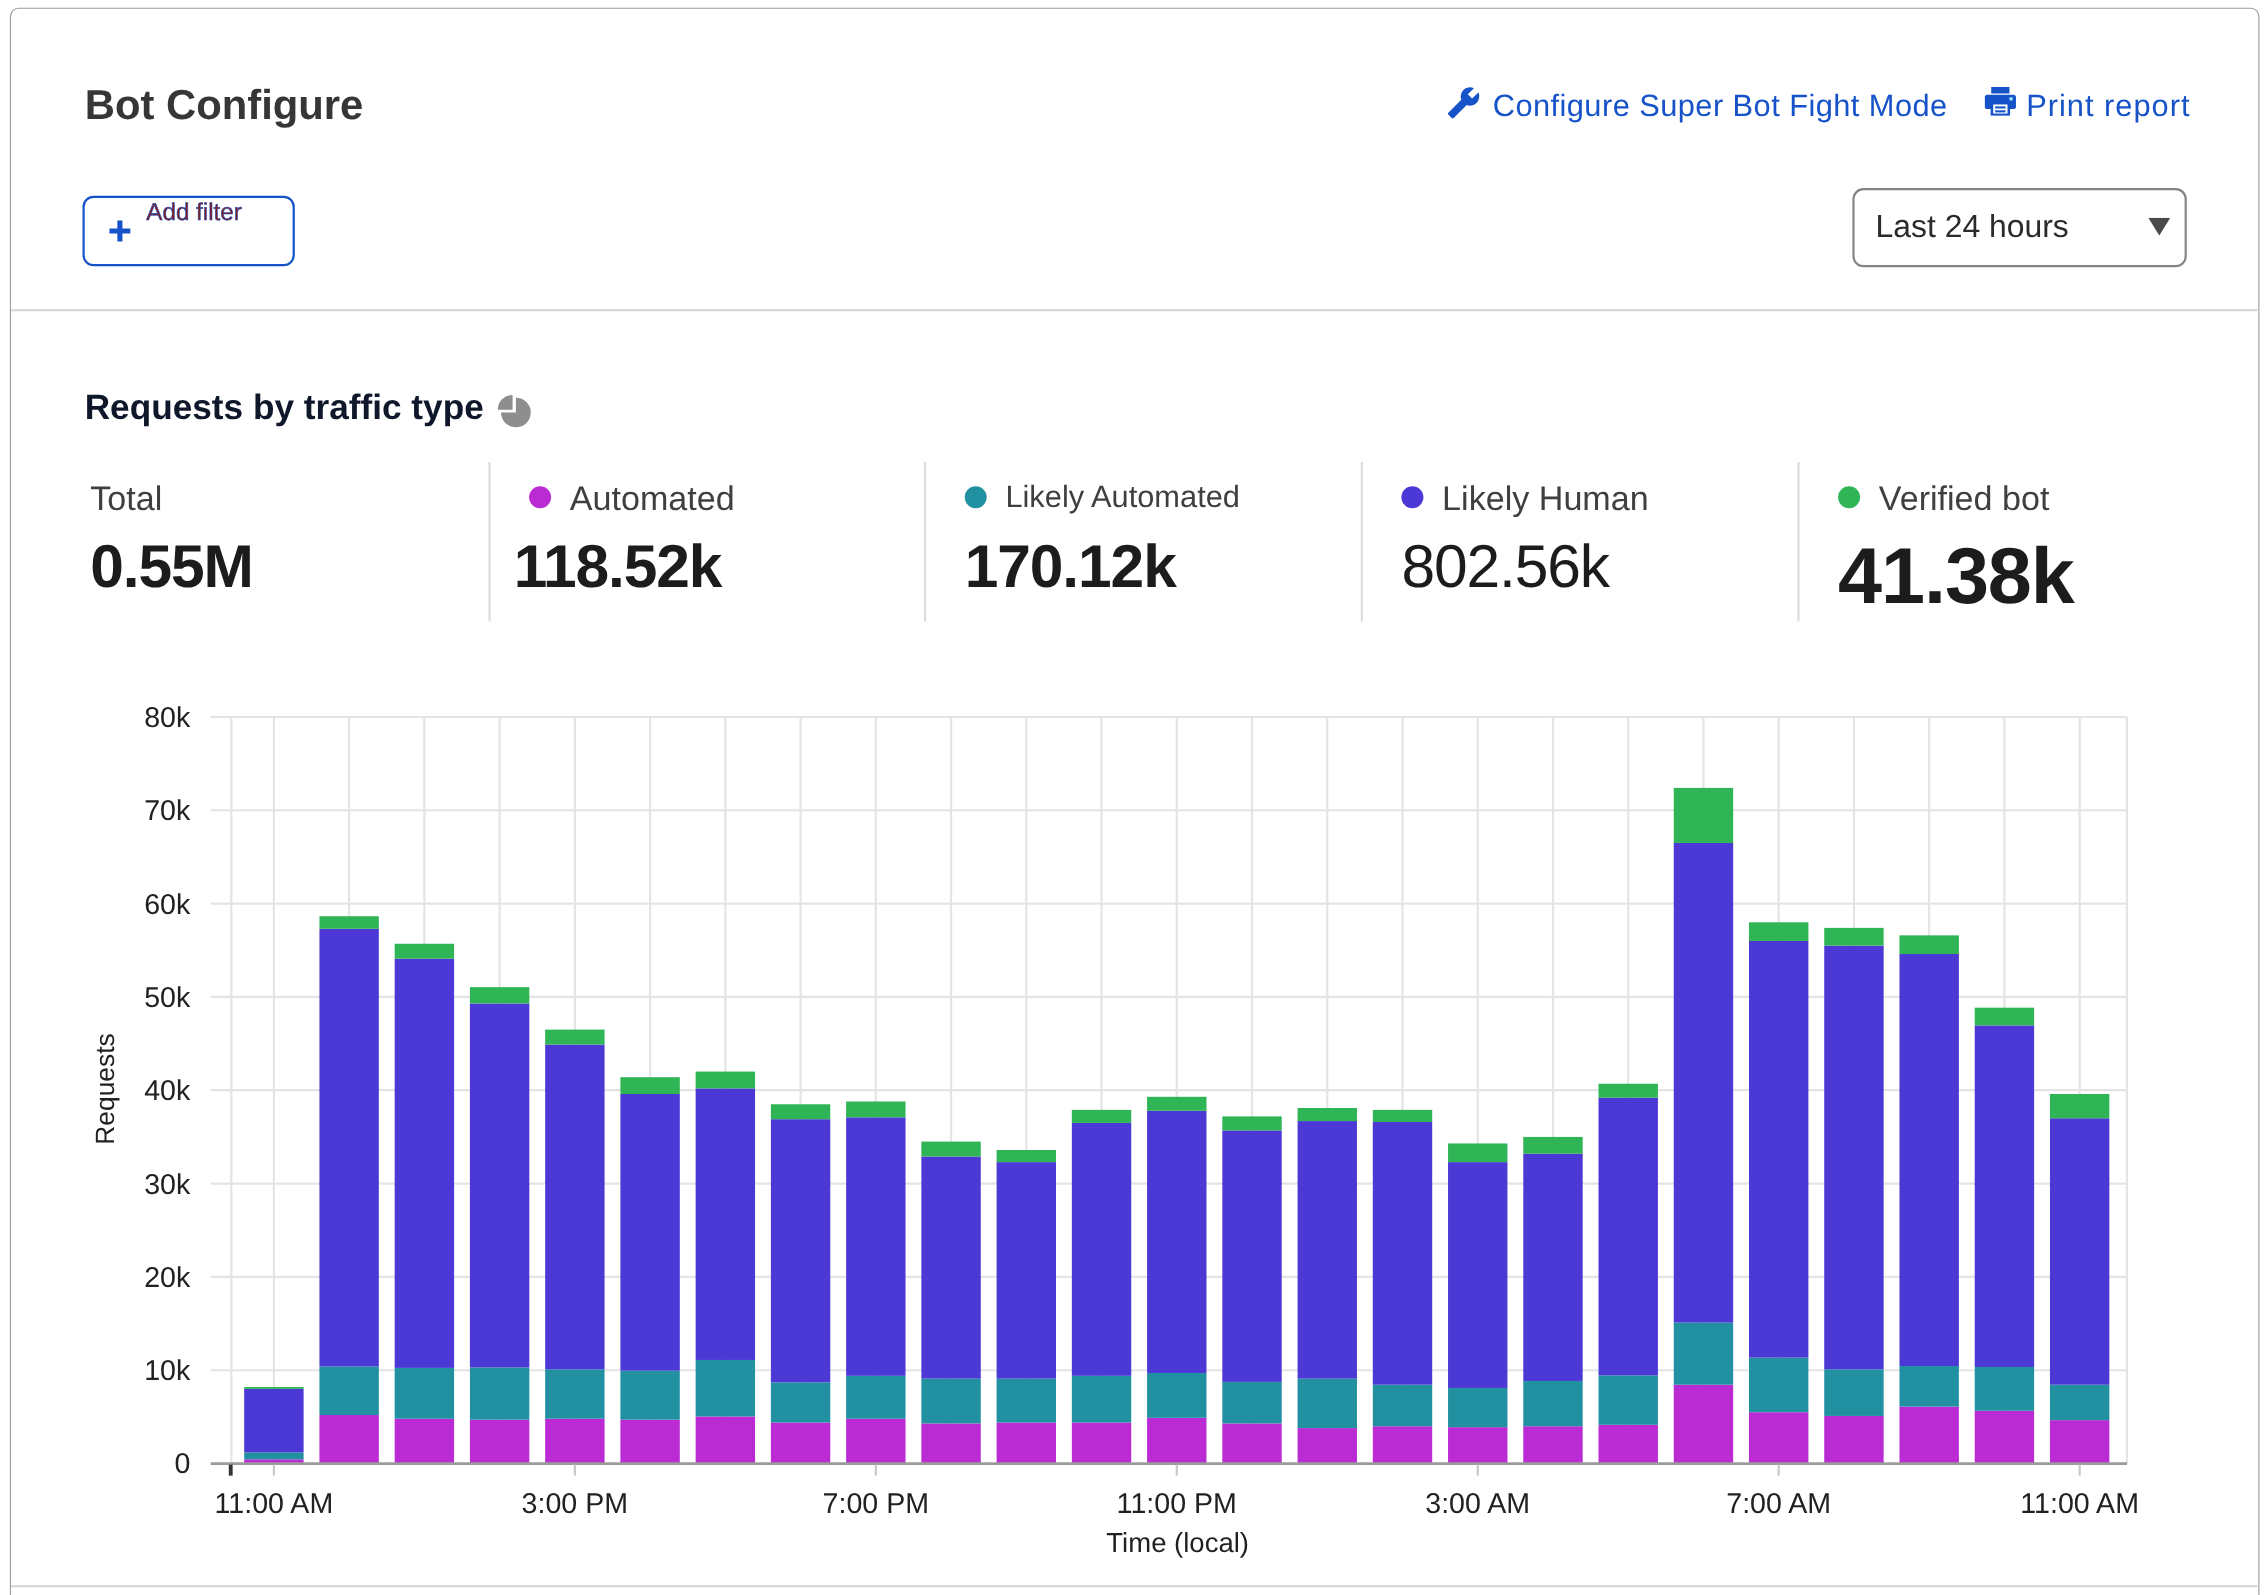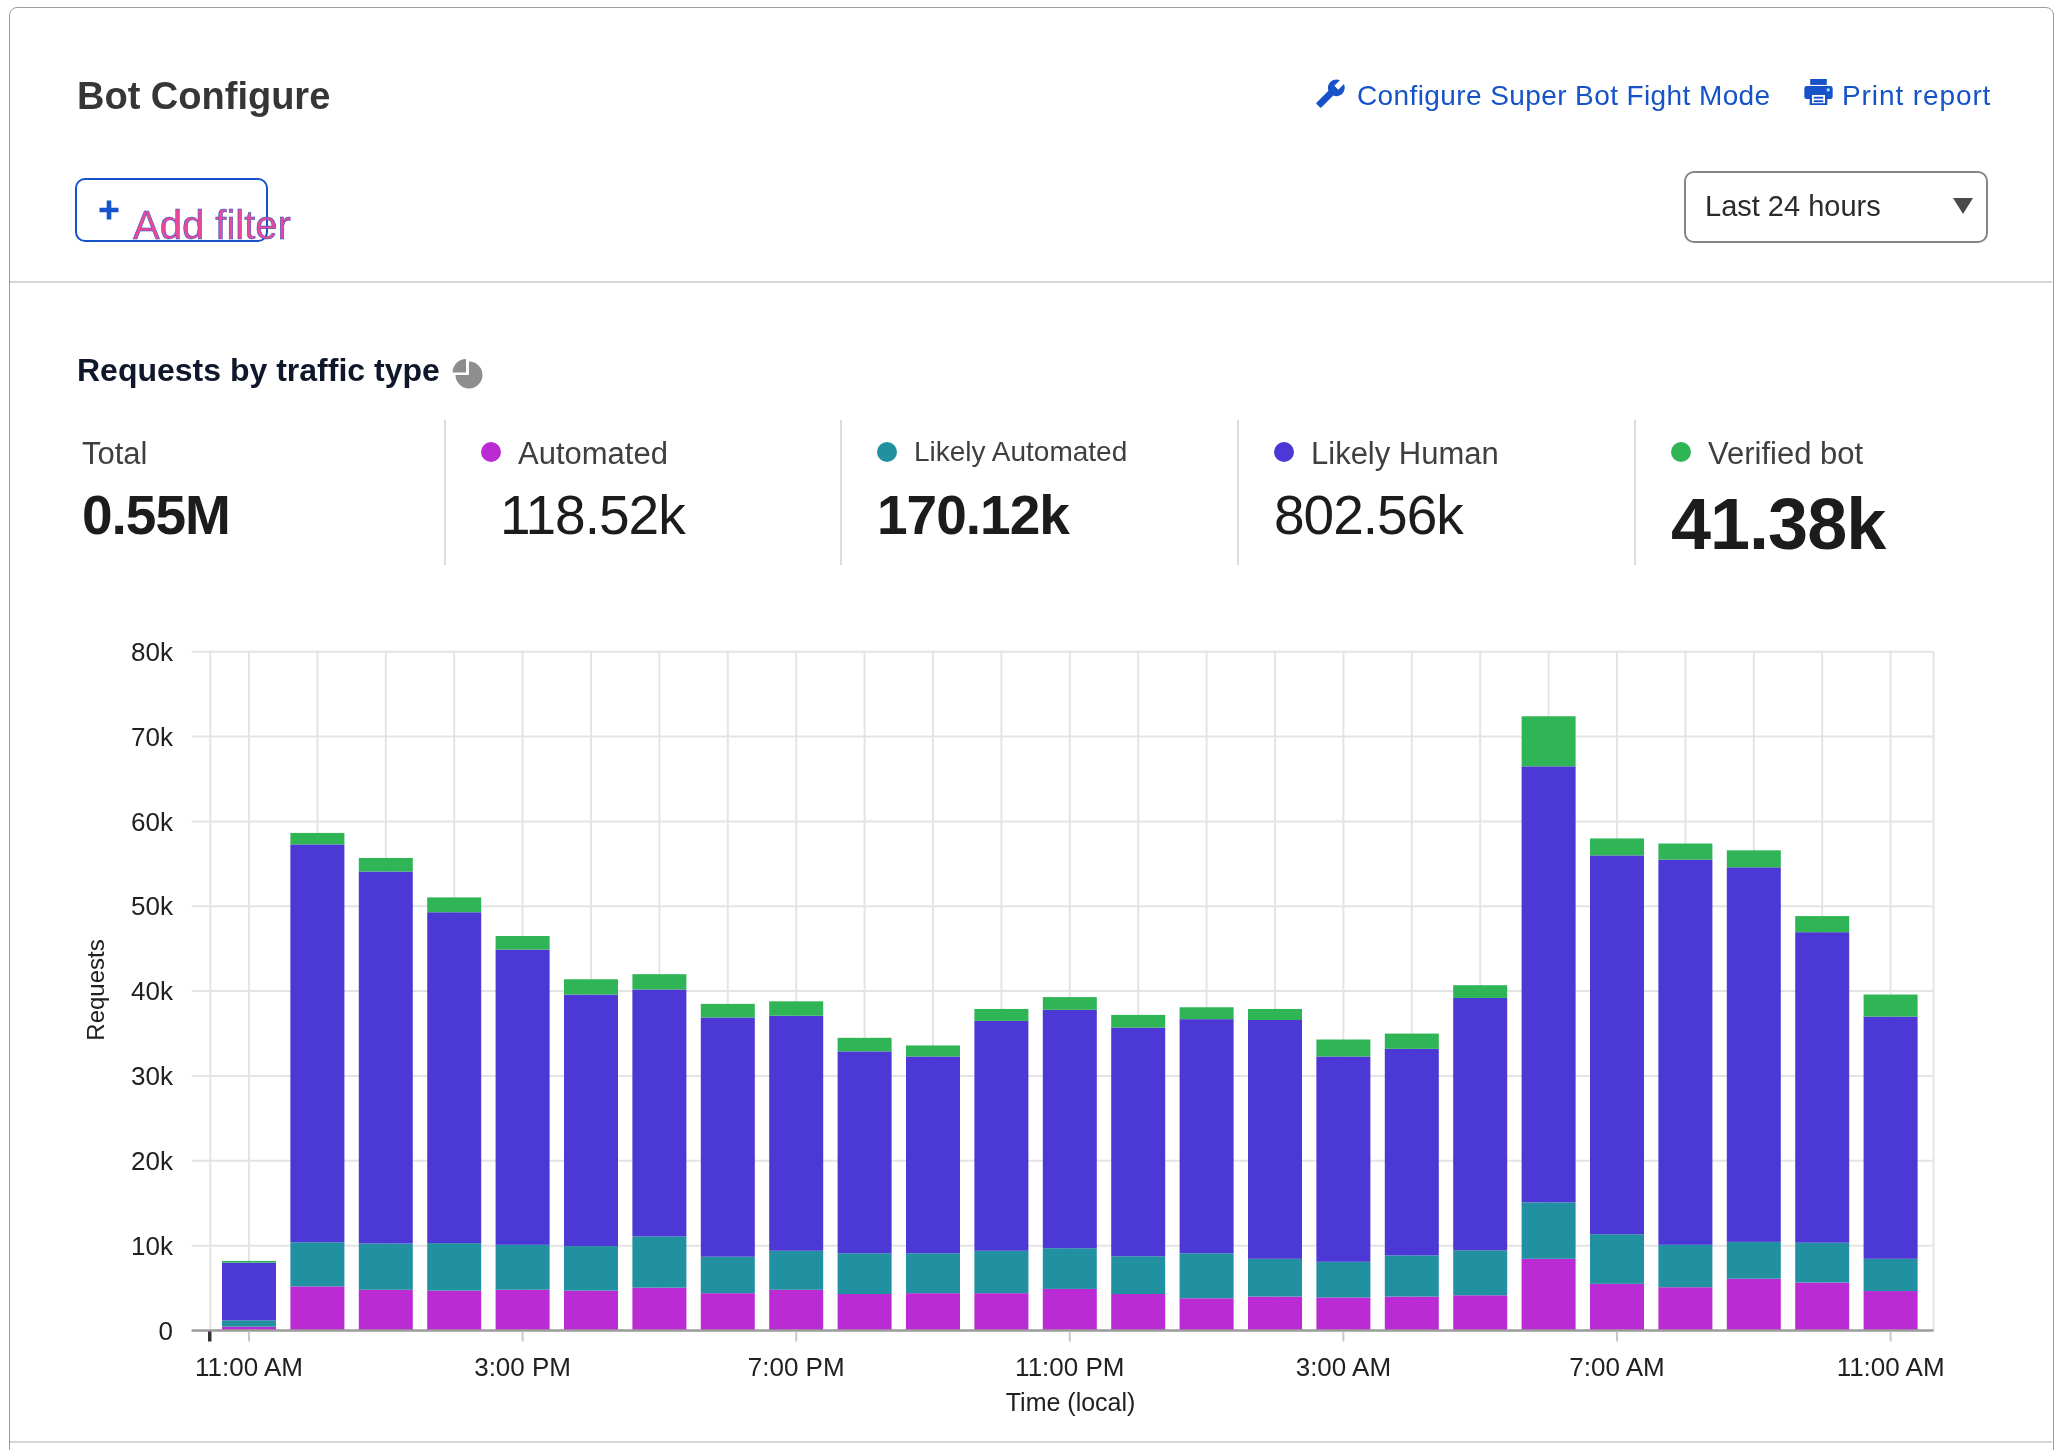--- a/index.html
+++ b/index.html
@@ -24,39 +24,39 @@
     <rect x="8" y="15" width="8" height="1.6" fill="#1652C8"></rect>
     <rect x="8" y="18" width="8" height="1.6" fill="#1652C8"></rect>
     <rect x="19" y="8" width="2.4" height="2.4" fill="#9FE8FF"></rect>
   </svg>
 <div class="abs" style="left:1842px;top:80px;font-size:28px;letter-spacing:0.9px;color:#1652C8">Print report</div>
 
 <div class="abs" style="left:75px;top:178px;width:193px;height:64px;border:2.5px solid #1652C8;border-radius:10px"></div>
 <svg class="abs" style="left:98px;top:199px" width="22" height="22" viewBox="0 0 22 22">
     <path d="M11 1.5V20.5 M1.5 11H20.5" stroke="#1652C8" stroke-width="4.6"></path>
   </svg>
-<div class="abs" style="left:133px;top:203px;font-size:40px;color:#ec4899;-webkit-text-stroke:0.5px #1652C8">Add filter</div>
+<div class="abs" style="left:133px;top:180px;font-size:22px;color:#7f1d1d;-webkit-text-stroke:0.5px #1652C8">Add filter</div>
 
 <div class="abs" style="left:1684px;top:171px;width:304px;height:72px;border:2px solid #858585;border-radius:10px"></div>
 <div class="abs" style="left:1705px;top:190px;font-size:29px;color:#2B2B2B">Last 24 hours</div>
 <svg class="abs" style="left:1953px;top:198px" width="20" height="16" viewBox="0 0 20 16">
     <path d="M0 0h20L10 16Z" fill="#4A4A4A"></path>
   </svg>
 
 <div class="abs" style="left:77px;top:352px;font-size:32px;font-weight:bold;color:#0f172a">Requests by traffic type</div>
 <svg width="46" height="44" viewBox="0 0 46 44" style="position:absolute;left:448px;top:354px">
     <path d="M21 7.5 A13.5 13.5 0 1 1 7.5 21 L21 21 Z" fill="#8E8E8E"></path>
     <path d="M18 5 A13.5 13.5 0 0 0 4.5 18.5 L18 18.5 Z" fill="#8E8E8E"></path>
   </svg>
 
 <div style="position:absolute;left:82px;top:436px;font-size:31px;color:#3F3F3F">Total</div>
 <div style="position:absolute;left:82px;top:483px;font-size:55px;font-weight:bold;color:#1C1C1C;letter-spacing:-1px">0.55M</div>
 <span style="position:absolute;left:481px;top:442px;width:20px;height:20px;border-radius:50%;background:#BA2BD4"></span>
 <div style="position:absolute;left:518px;top:436px;font-size:31px;color:#3F3F3F">Automated</div>
-<div style="position:absolute;left:500px;top:483px;font-size:55px;font-weight:normal;color:#1C1C1C;letter-spacing:-1px">118.52k</div>
+<div style="position:absolute;left:467px;top:483px;font-size:55px;font-weight:bold;color:#1C1C1C;letter-spacing:-1px">118.52k</div>
 <span style="position:absolute;left:877px;top:442px;width:20px;height:20px;border-radius:50%;background:#2191A1"></span>
 <div style="position:absolute;left:914px;top:436px;font-size:28px;color:#3F3F3F">Likely Automated</div>
 <div style="position:absolute;left:877px;top:483px;font-size:55px;font-weight:bold;color:#1C1C1C;letter-spacing:-1px">170.12k</div>
 <span style="position:absolute;left:1274px;top:442px;width:20px;height:20px;border-radius:50%;background:#4B38D5"></span>
 <div style="position:absolute;left:1311px;top:436px;font-size:31px;color:#3F3F3F">Likely Human</div>
 <div style="position:absolute;left:1274px;top:483px;font-size:55px;font-weight:normal;color:#1C1C1C;letter-spacing:-1px">802.56k</div>
 <span style="position:absolute;left:1671px;top:442px;width:20px;height:20px;border-radius:50%;background:#2FB556"></span>
 <div style="position:absolute;left:1708px;top:436px;font-size:31px;color:#3F3F3F">Verified bot</div>
 <div style="position:absolute;left:1671px;top:483px;font-size:72px;font-weight:bold;color:#1C1C1C;letter-spacing:-1px">41.38k</div>
 <div style="position:absolute;left:444px;top:420px;width:2px;height:145px;background:#DCDCDC"></div>

